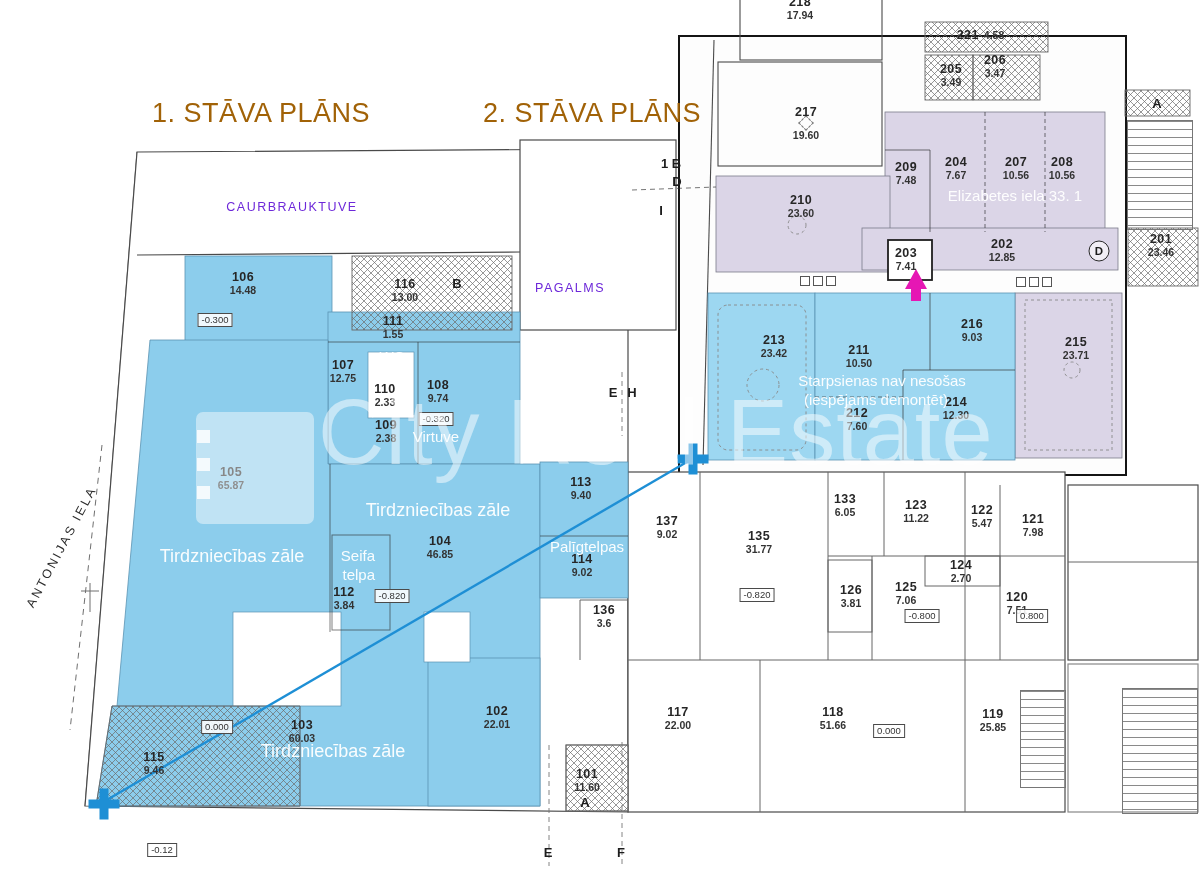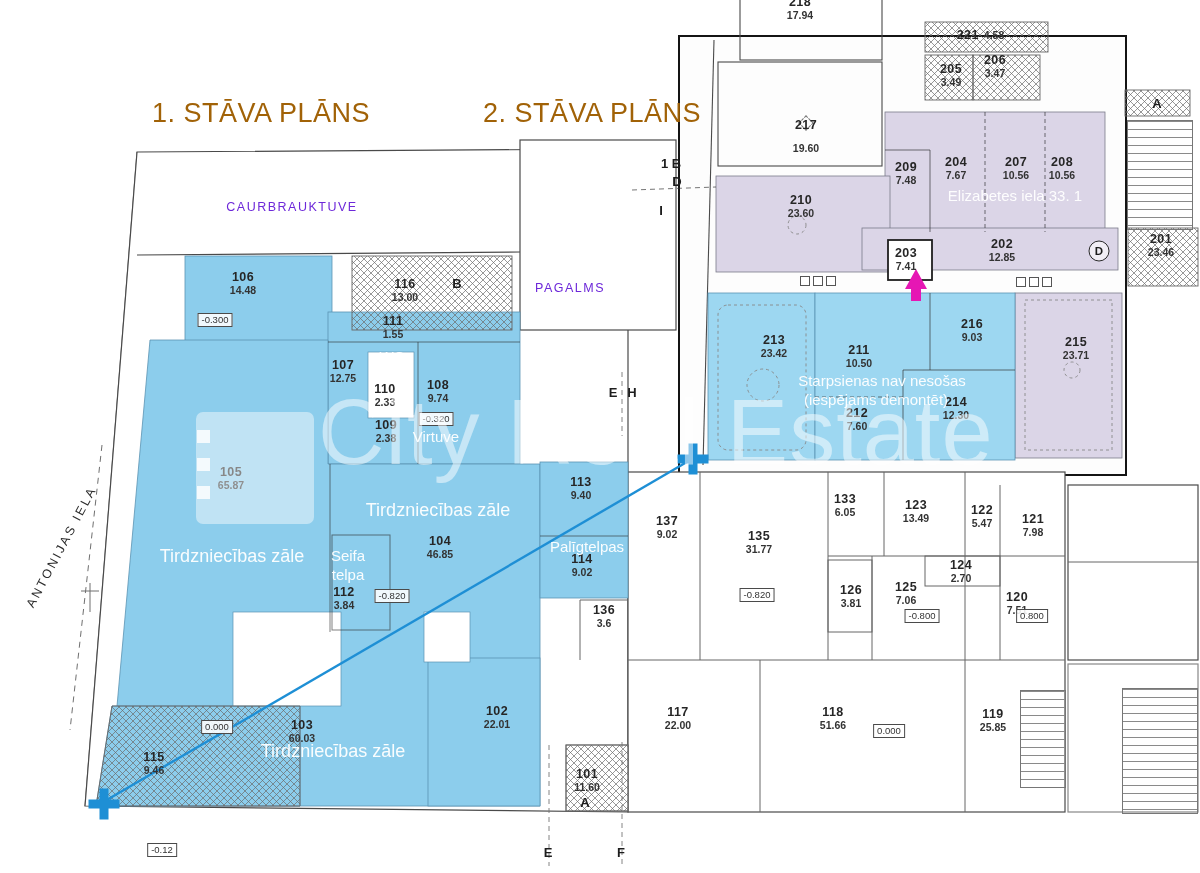--- a/index.html
+++ b/index.html
@@ -9,21 +9,21 @@
   #plan-svg{position:absolute;left:0;top:0;z-index:10;pointer-events:none}
   .panel{position:absolute;left:678px;top:35px;width:445px;height:437px;border:2px solid #141414;background:#fdfdfd;z-index:2}
   .rlabel{position:absolute;transform:translate(-50%,-50%);text-align:center;line-height:1.08;color:#262626;white-space:nowrap;z-index:20}
   .rnum{display:block;font-size:12.5px;font-weight:700;letter-spacing:.4px}
   .rarea{display:block;font-size:10.5px;font-weight:700;color:#333}
   .rlabel.inline .rnum,.rlabel.inline .rarea{display:inline-block;vertical-align:middle;margin:0 5px 0 0}
   .rlabel.gap .rnum{margin-bottom:10px}
   .wlabel{position:absolute;transform:translate(-50%,-50%);color:rgba(255,255,255,.95);font-size:15px;
           white-space:nowrap;z-index:30;font-weight:400}
   .wlabel.big{font-size:18px}
-  .wlabel.wrap{white-space:normal;width:54px;line-height:1.25;text-align:center}
+  .wlabel.wrap{white-space:normal;width:54px;line-height:1.25;text-align:right}
   .zlabel{position:absolute;transform:translate(-50%,-50%);font-size:12.5px;letter-spacing:1.5px;color:#6d28d9;z-index:20;white-space:nowrap}
   .elev{position:absolute;transform:translate(-50%,-50%);border:1px solid #4a4a4a;background:rgba(255,255,255,.88);
         font-size:9.5px;color:#333;padding:0 3px;line-height:12px;z-index:26;white-space:nowrap}
   .axis{position:absolute;transform:translate(-50%,-50%);font-size:13px;color:#1d1d1d;z-index:26;white-space:nowrap;font-weight:600}
   .axis.circ{border:1.5px solid #2a2a2a;border-radius:50%;width:19px;height:19px;line-height:19px;text-align:center;
              font-size:11.5px;background:rgba(255,255,255,.6)}
   .street{position:absolute;left:36px;top:596px;transform:rotate(-62deg);transform-origin:left bottom;
           font-size:12.5px;letter-spacing:2.5px;color:#2c2c2c;z-index:20;white-space:nowrap}
   .stairs{position:absolute;border:1px solid #767676;background:repeating-linear-gradient(180deg,#8a8a8a 0 1px,transparent 1px 8px);z-index:12}
   .sq3{position:absolute;display:flex;gap:3px;z-index:13}
@@ -271,21 +271,21 @@
   <div class="rlabel" style="left:1033px;top:525px">
       <span class="rnum">121</span>
       <span class="rarea">7.98</span>
     </div>
   <div class="rlabel" style="left:982px;top:516px">
       <span class="rnum">122</span>
       <span class="rarea">5.47</span>
     </div>
   <div class="rlabel" style="left:916px;top:511px">
       <span class="rnum">123</span>
-      <span class="rarea">13.49</span>
+      <span class="rarea">11.22</span>
     </div>
   <div class="rlabel" style="left:961px;top:571px">
       <span class="rnum">124</span>
       <span class="rarea">2.70</span>
     </div>
   <div class="rlabel" style="left:906px;top:593px">
       <span class="rnum">125</span>
       <span class="rarea">7.06</span>
     </div>
   <div class="rlabel" style="left:851px;top:596px">
@@ -366,21 +366,21 @@
       <span class="rarea">12.30</span>
     </div>
   <div class="rlabel" style="left:1076px;top:348px">
       <span class="rnum">215</span>
       <span class="rarea">23.71</span>
     </div>
   <div class="rlabel" style="left:972px;top:330px">
       <span class="rnum">216</span>
       <span class="rarea">9.03</span>
     </div>
-  <div class="rlabel gap" style="left:806px;top:136px">
+  <div class="rlabel gap" style="left:806px;top:123px">
       <span class="rnum">217</span>
       <span class="rarea">19.60</span>
     </div>
   <div class="rlabel" style="left:800px;top:8px">
       <span class="rnum">218</span>
       <span class="rarea">17.94</span>
     </div>
   <div class="rlabel inline" style="left:983px;top:35px"><span class="rnum">221</span><span class="rarea">4.58</span></div>
   <div class="diamond" style="left:806px;top:123px"></div>
 

